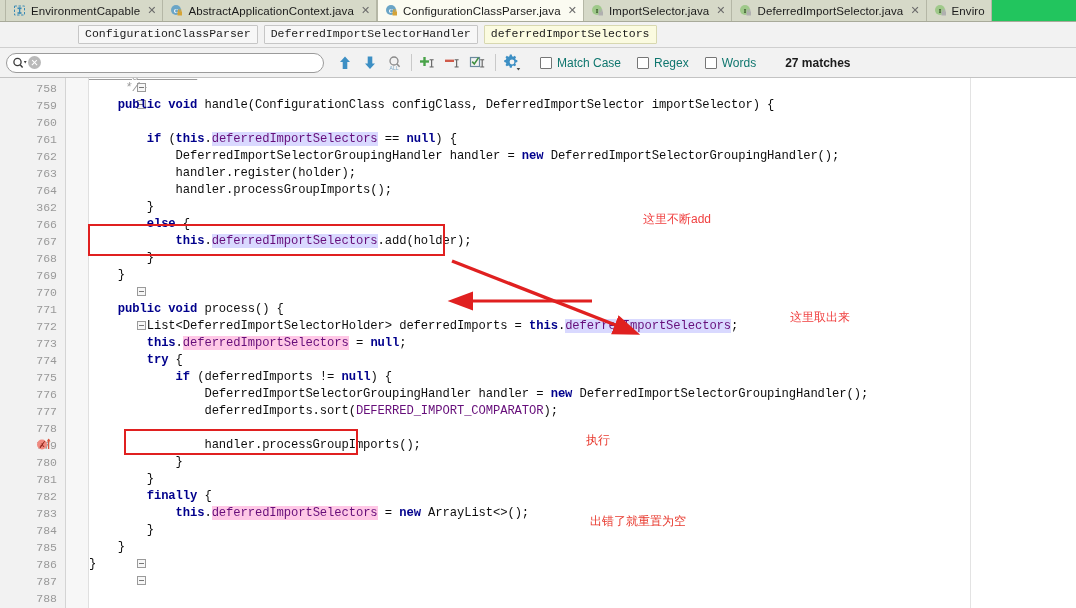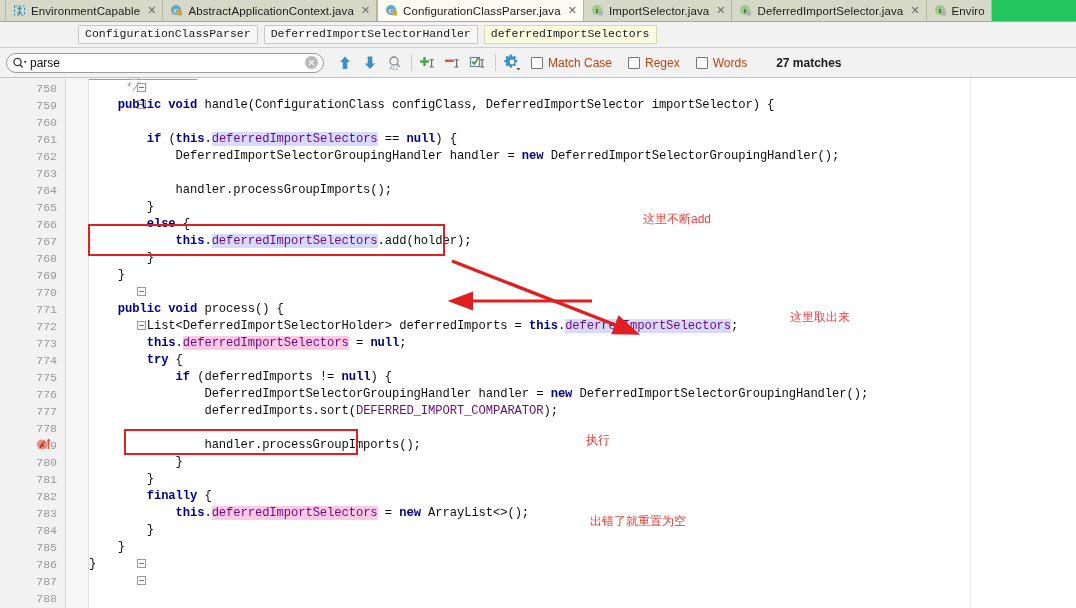--- a/index.html
+++ b/index.html
@@ -136,23 +136,23 @@
     position: relative;
   }
   .vsep {
     width: 1px; height: 17px;
     background: #c9c9c9;
     margin: 0 4px;
   }
   .chk-group {
     display: flex; align-items: center;
     gap: 5px;
-    margin-left: 6px;
+    margin-left: 15px;
     font-size: 12px;
-    color: #c2410c;
+    color: #0f766e;
     justify-content: space-between;
   }
   .chk-box {
     width: 12px; height: 12px;
     border: 1px solid #767676;
     background: #fff;
     border-radius: 1px;
   }
   .chk-label { margin-right: 11px; }
   #match-count {
@@ -371,21 +371,20 @@
 <div id="search-bar">
 
   <div id="search-field">
     <span class="magni">
       <svg width="16" height="13" viewBox="0 0 16 13">
         <circle cx="5.5" cy="5" r="3.6" fill="none" stroke="#3b3b3b" stroke-width="1.3"></circle>
         <line x1="8.2" y1="7.8" x2="10.6" y2="10.4" stroke="#3b3b3b" stroke-width="1.5"></line>
         <path d="M11.8 4 L14.6 4 L13.2 6.4 Z" fill="#3b3b3b"></path>
       </svg>
     </span>
-    <span class="search-text" placeholder="Search">parse</span>
     <span class="clear-btn"></span>
   </div>
 
   <div class="tool-btn">
     <svg width="14" height="16" viewBox="0 0 14 16">
       <path d="M7 1.5 L12 7 L9.3 7 L9.3 14 L4.7 14 L4.7 7 L2 7 Z" fill="#3d8fc4"></path>
     </svg>
   </div>
   <div class="tool-btn">
     <svg width="14" height="16" viewBox="0 0 14 16">
@@ -454,21 +453,21 @@
 <div id="editor">
 
   <div id="gutter">
     <div class="lineno" style="top:2px">758</div>
     <div class="lineno" style="top:19px">759</div>
     <div class="lineno" style="top:36px">760</div>
     <div class="lineno" style="top:53px">761</div>
     <div class="lineno" style="top:70px">762</div>
     <div class="lineno" style="top:87px">763</div>
     <div class="lineno" style="top:104px">764</div>
-    <div class="lineno" style="top:121px">765</div>
+    <div class="lineno" style="top:121px">362</div>
     <div class="lineno" style="top:138px">766</div>
     <div class="lineno" style="top:155px">767</div>
     <div class="lineno" style="top:172px">768</div>
     <div class="lineno" style="top:189px">769</div>
     <div class="lineno" style="top:206px">770</div>
     <div class="lineno" style="top:223px">771</div>
     <div class="lineno" style="top:240px">772</div>
     <div class="lineno" style="top:257px">773</div>
     <div class="lineno" style="top:274px">774</div>
     <div class="lineno" style="top:291px">775</div>
@@ -526,20 +525,21 @@
 
     <div class="cline" style="top:2px"><span class="cmt">     */</span></div>
 
     <div class="cline" style="top:19px"><span class="kw">    public void </span><span class="ident">handle(ConfigurationClass configClass, DeferredImportSelector importSelector) {</span></div>
 
 
     <div class="cline" style="top:53px"><span class="ident">        </span><span class="kw">if </span><span class="ident">(</span><span class="kw">this</span><span class="ident">.</span><span class="fld hl">deferredImportSelectors</span><span class="ident"> == </span><span class="kw">null</span><span class="ident">) {</span></div>
 
     <div class="cline" style="top:70px"><span class="ident">            DeferredImportSelectorGroupingHandler handler = </span><span class="kw">new </span><span class="ident">DeferredImportSelectorGroupingHandler();</span></div>
 
+    <div class="cline" style="top:87px"><span class="ident">            handler.register(holder);</span></div>
 
     <div class="cline" style="top:104px"><span class="ident">            handler.processGroupImports();</span></div>
 
     <div class="cline" style="top:121px"><span class="ident">        }</span></div>
 
     <div class="cline" style="top:138px"><span class="ident">        </span><span class="kw">else </span><span class="ident">{</span></div>
 
     <div class="cline" style="top:155px"><span class="ident">            </span><span class="kw">this</span><span class="ident">.</span><span class="fld hl">deferredImportSelectors</span><span class="ident">.add(holder);</span></div>
 
     <div class="cline" style="top:172px"><span class="ident">        }</span></div>

